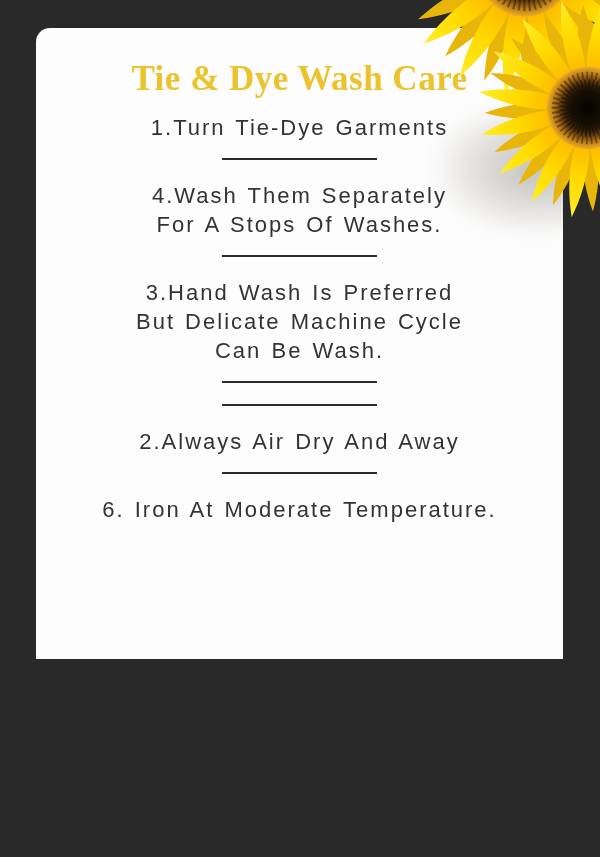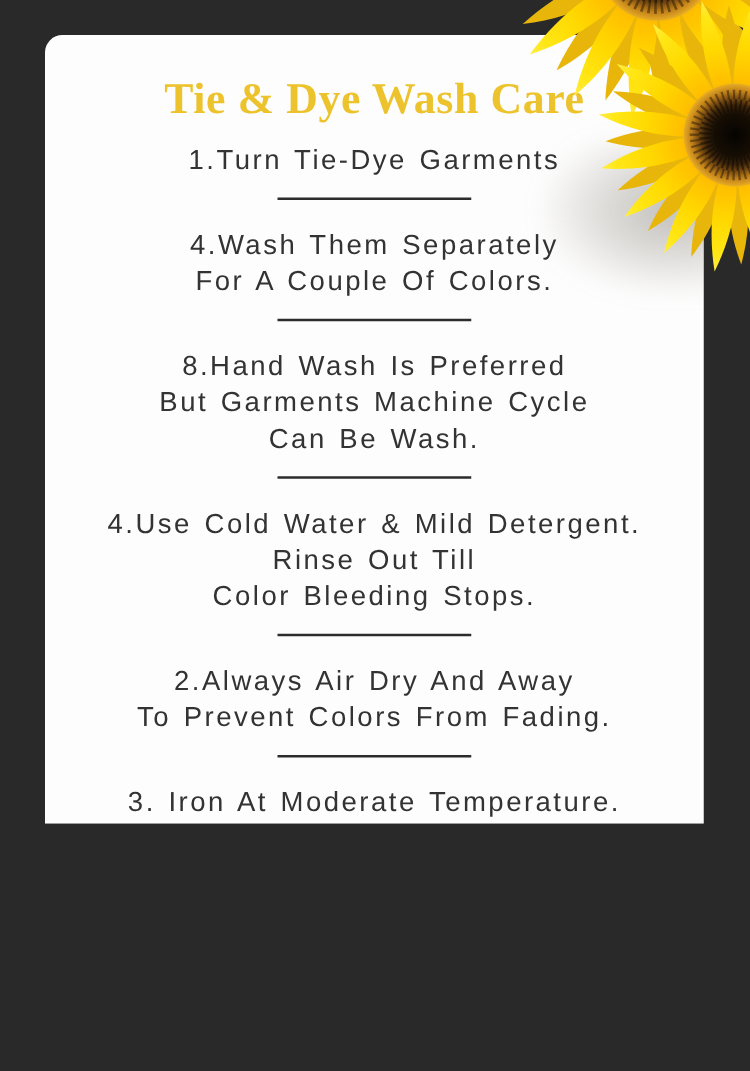--- a/index.html
+++ b/index.html
@@ -160,50 +160,44 @@
       <h1 class="title">Tie &amp; Dye Wash Care</h1>
 
       <div class="item">
         <div class="line">1.Turn Tie-Dye Garments</div>
       </div>
 
       <div class="divider"></div>
 
       <div class="item">
         <div class="line">4.Wash Them Separately</div>
-        <div class="line">For A Couple Of Colors.</div>
-      </div>
-
-      <div class="divider"></div>
-
-      <div class="item">
-        <div class="line">8.Hand Wash Is Preferred</div>
-        <div class="line">But Garments Machine Cycle</div>
+        <div class="line">For A Stops Of Washes.</div>
+      </div>
+
+      <div class="divider"></div>
+
+      <div class="item">
+        <div class="line">3.Hand Wash Is Preferred</div>
+        <div class="line">But Delicate Machine Cycle</div>
         <div class="line">Can Be Wash.</div>
       </div>
 
       <div class="divider"></div>
 
-      <div class="item">
-        <div class="line">4.Use Cold Water &amp; Mild Detergent.</div>
-        <div class="line">Rinse Out Till</div>
-        <div class="line">Color Bleeding Stops.</div>
-      </div>
 
       <div class="divider"></div>
 
       <div class="item">
         <div class="line">2.Always Air Dry And Away</div>
-        <div class="line">To Prevent Colors From Fading.</div>
       </div>
 
       <div class="divider"></div>
 
       <div class="item item-6">
-        <div class="line">3. Iron At Moderate Temperature.</div>
+        <div class="line">6. Iron At Moderate Temperature.</div>
       </div>
     </div>
   </div>
 
   <svg class="flower flower-t1" viewBox="-110 -110 220 220">
     <use href="#sunflower"></use>
   </svg>
   <svg class="flower flower-t2" viewBox="-110 -110 220 220">
     <use href="#sunflower"></use>
   </svg>

